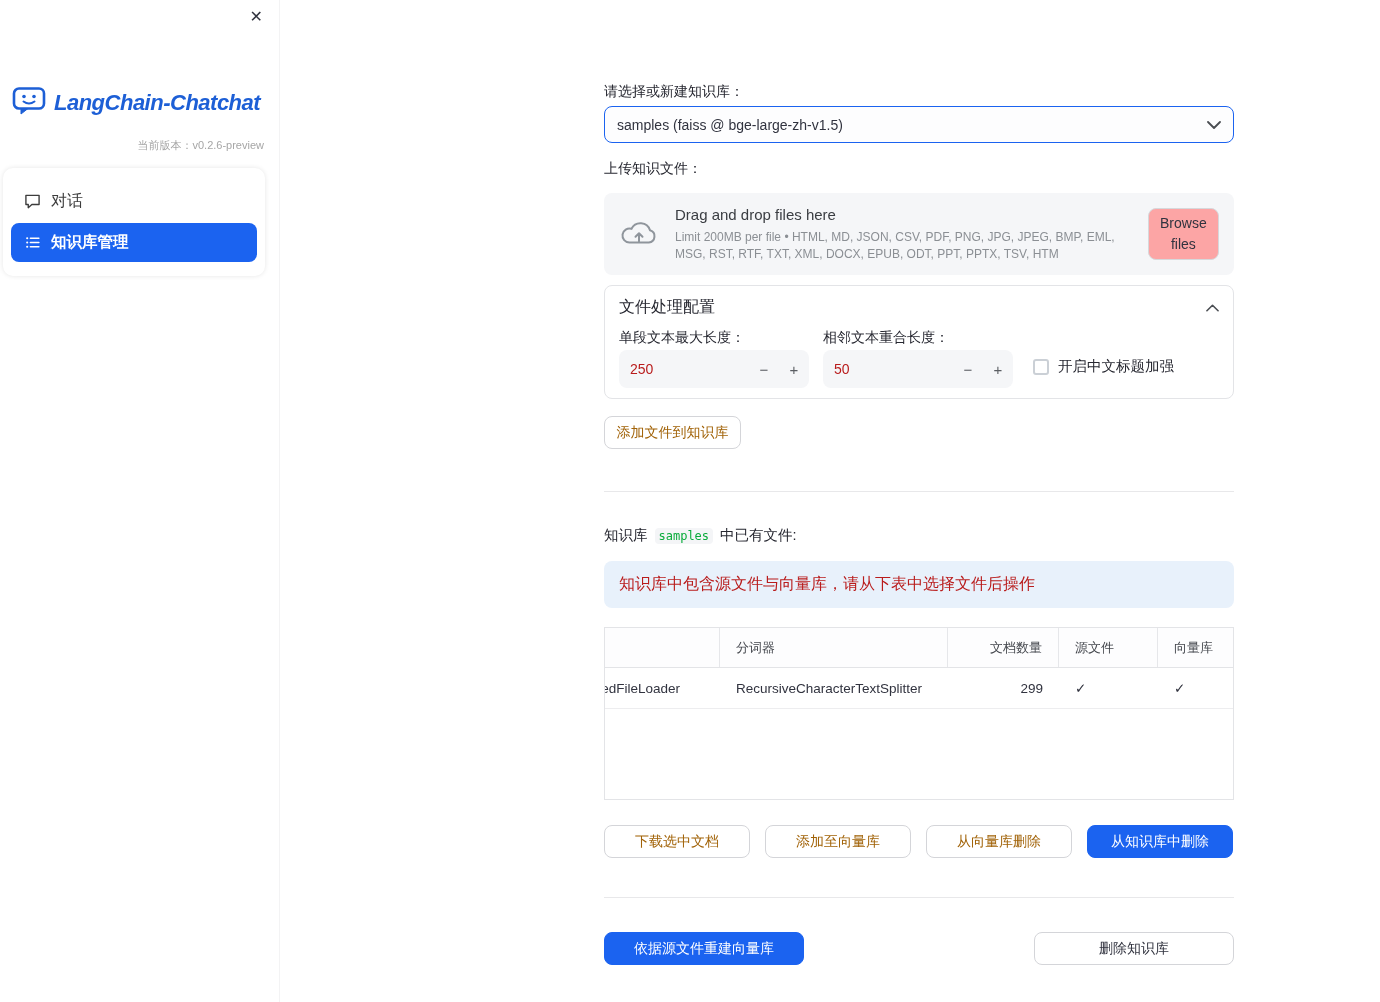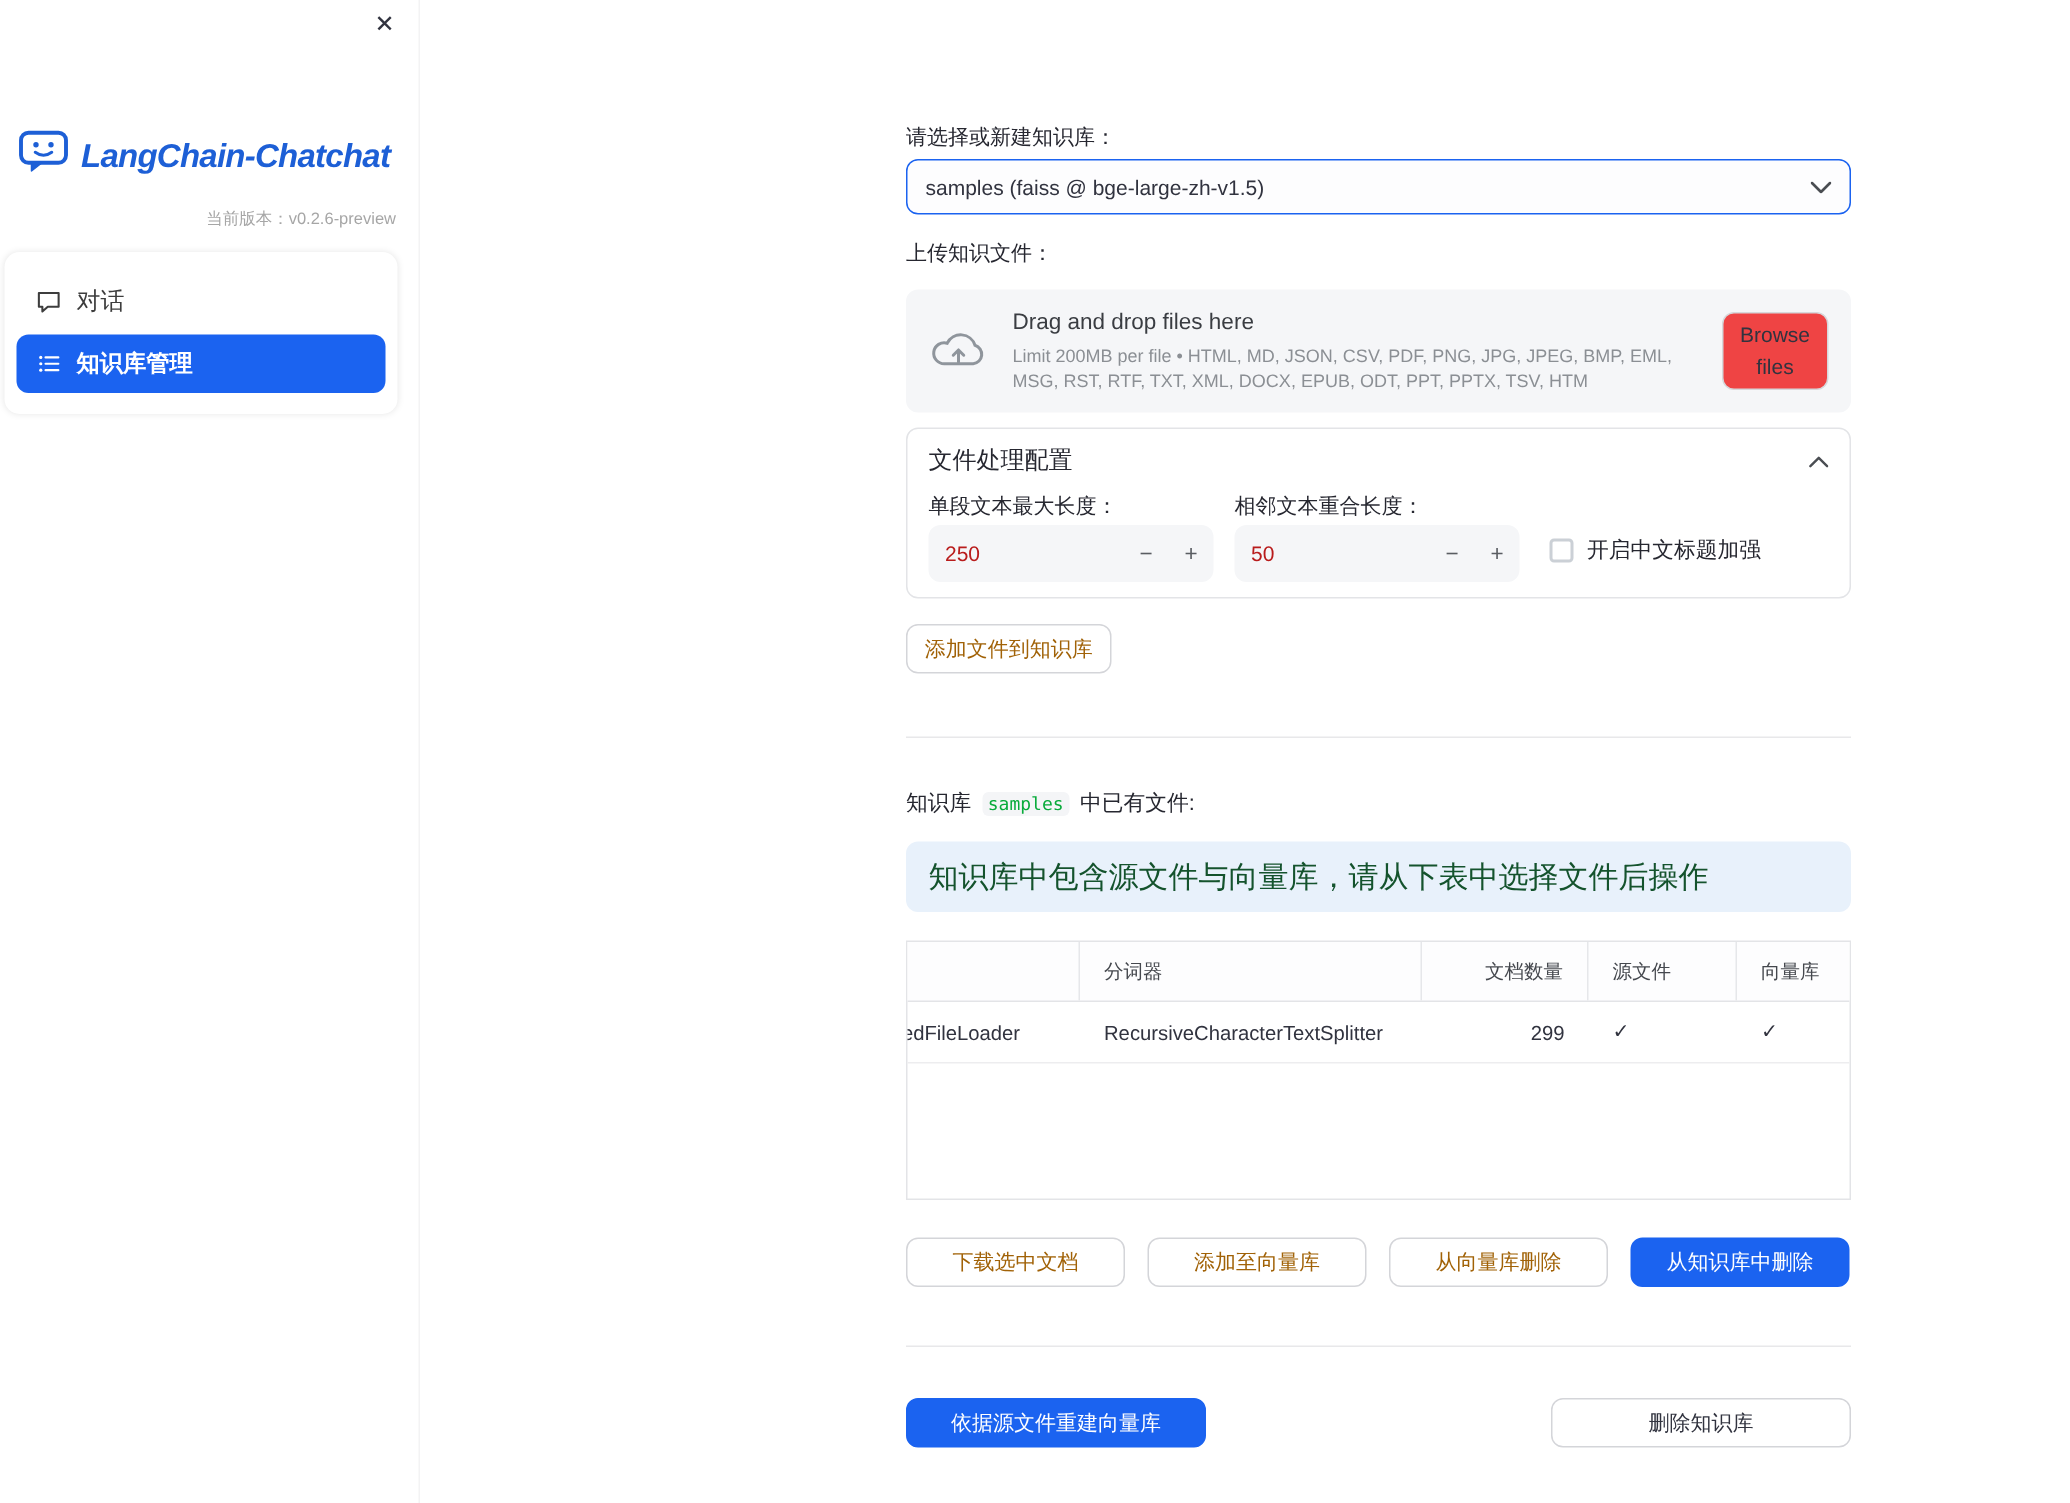--- a/index.html
+++ b/index.html
@@ -24,21 +24,21 @@
   #lbl-upload{top:160px;}
 
   .selectbox{position:absolute;top:106px;left:0;width:630px;height:37px;border:1px solid #1b63f0;border-radius:8px;background:#fdfdfe;display:flex;align-items:center;padding:0 12px;box-sizing:border-box;cursor:pointer;}
   .selectbox .sel-val{font-size:14px;color:#31333f;}
   .selectbox .chev{margin-left:auto;display:flex;align-items:center;}
 
   .uploader{position:absolute;top:193px;left:0;width:630px;height:82px;background:#f5f6f8;border-radius:8px;display:flex;align-items:center;padding:0 15px;box-sizing:border-box;}
   .up-texts{margin-left:16px;}
   .up-title{font-size:15px;color:#3a3d42;margin-bottom:6px;}
   .up-limit{font-size:12px;color:#8b8f94;max-width:478px;line-height:1.4;}
-  .browse-btn{margin-left:auto;width:72px;min-height:52px;background:#ef4444;border:1px solid #d6d8db;border-radius:8px;font-size:14px;color:#31333f;cursor:pointer;font-family:inherit;line-height:1.5;}
+  .browse-btn{margin-left:auto;width:72px;min-height:52px;background:#fca5a5;border:1px solid #d6d8db;border-radius:8px;font-size:14px;color:#31333f;cursor:pointer;font-family:inherit;line-height:1.5;}
 
   .expander{position:absolute;top:285px;left:0;width:630px;height:114px;border:1px solid #e3e4e7;border-radius:8px;box-sizing:border-box;background:#fff;}
   .exp-header{display:flex;align-items:center;padding:11px 14px;cursor:pointer;}
   .exp-title{font-size:16px;color:#262730;}
   .exp-chev{margin-left:auto;display:flex;align-items:center;}
   .cfg-label{position:absolute;font-size:14px;color:#262730;top:43px;}
   #cfg-l1{left:14px;}
   #cfg-l2{left:218px;}
   .numinput{position:absolute;top:64px;height:38px;width:190px;background:#f5f6f8;border-radius:8px;display:flex;align-items:center;box-sizing:border-box;overflow:hidden;}
   #num1{left:14px;}
@@ -56,21 +56,21 @@
   #add-btn{position:absolute;top:416px;left:0;width:137px;height:33px;}
 
   .divider{position:absolute;left:0;width:630px;height:1px;background:#e8e8ea;}
   #div1{top:491px;}
   #div2{top:897px;}
 
   .kb-line{position:absolute;top:526px;left:0;font-size:14.5px;color:#262730;display:flex;align-items:center;gap:7px;}
   .code{font-family:"DejaVu Sans Mono","Liberation Mono",monospace;font-size:12px;color:#09ab3b;background:#f4f5f7;padding:1px 4px;border-radius:4px;}
 
   .infobox{position:absolute;top:561px;left:0;width:630px;height:47px;background:#e8f1fb;border-radius:8px;display:flex;align-items:center;padding:0 15px;box-sizing:border-box;}
-  .info-text{font-size:20px;color:#14532d;}
+  .info-text{font-size:16px;color:#b91c1c;}
 
   .table-wrap{position:absolute;top:627px;left:0;width:630px;height:173px;border:1px solid #e3e4e7;box-sizing:border-box;overflow:hidden;background:#fff;}
   .table-inner{width:712px;margin-left:-82px;}
   .thead{display:flex;height:40px;border-bottom:1px solid #e3e4e7;background:#fdfdfe;box-sizing:border-box;}
   .th{display:flex;align-items:center;padding:0 16px;font-size:13px;color:#45484e;border-right:1px solid #e6e7ea;box-sizing:border-box;}
   .th:last-child{border-right:none;}
   .trow{display:flex;height:41px;border-bottom:1px solid #ededef;box-sizing:border-box;}
   .td{display:flex;align-items:center;padding:0 16px;font-size:13.5px;color:#31333f;box-sizing:border-box;white-space:nowrap;overflow:hidden;}
   .c1{width:197px;}
   .c2{width:228px;}

